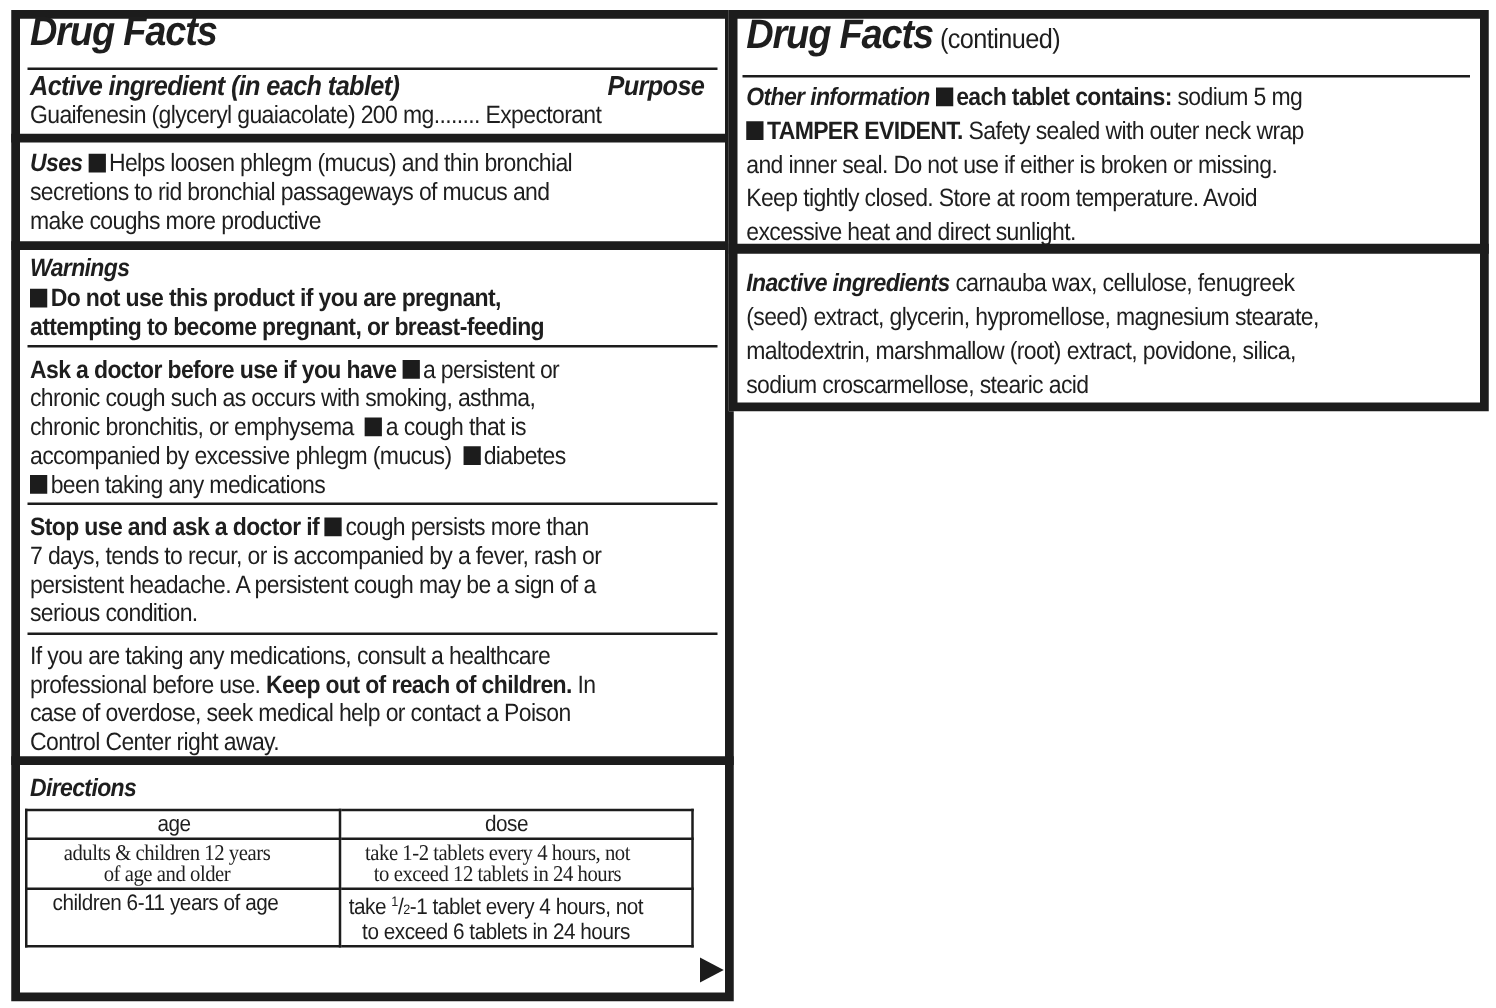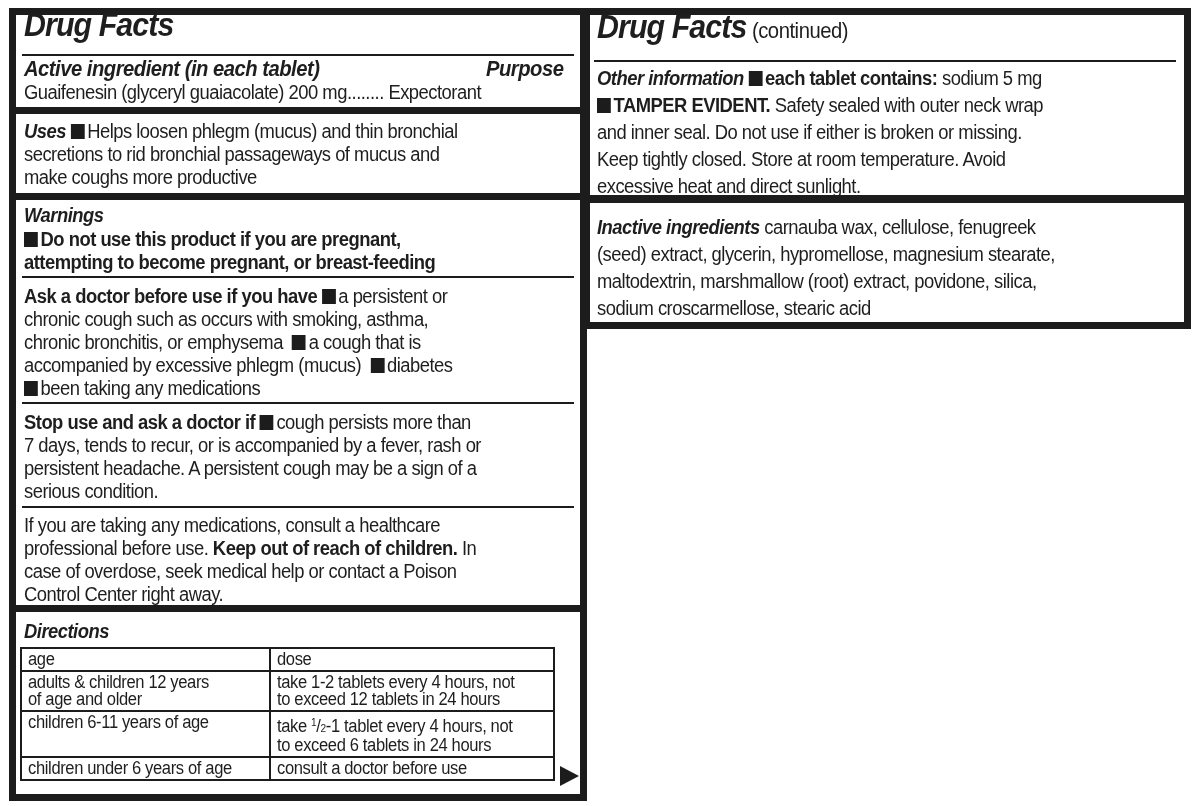--- a/index.html
+++ b/index.html
@@ -10,21 +10,21 @@
   .rule { position:absolute; height:2px; background:#1c1c1c; }
   .txt { position:absolute; font-size:20px; line-height:22.5px; letter-spacing:-0.55px;
          transform:scaleX(0.92); transform-origin:left top; white-space:nowrap; }
   .h1 { font-weight:bold; font-style:italic; font-size:33px; letter-spacing:-1px; }
   .hi { font-weight:bold; font-style:italic; }
   .b { font-weight:bold; }
   .sq { display:inline-block; width:15px; height:15px; background:#1c1c1c; vertical-align:-1px; margin-right:3px; }
   .cont { font-size:22px; font-weight:normal; font-style:normal; letter-spacing:-0.5px; margin-left:6px; }
   table.dir { position:absolute; left:20px; top:647px; width:535px; border-collapse:collapse;
               font-size:18px; line-height:17px; letter-spacing:-0.4px; }
-  table.dir td { border:2px solid #1c1c1c; padding:2px 18px 2px 6px; vertical-align:top; }
+  table.dir td { border:2px solid #1c1c1c; padding:2px 18px 2px 6px; vertical-align:top;text-align:center; }
   table.dir td .cell { display:inline-block; transform:scaleX(0.92); transform-origin:left top; white-space:nowrap; }
   .arrow { position:absolute; left:560px; top:766px; width:0; height:0;
            border-top:10px solid transparent; border-bottom:10px solid transparent; border-left:19px solid #1c1c1c; }
   sup.frac { font-size:11px; vertical-align:6px; }
   sub.frac { font-size:11px; vertical-align:0; }
 </style>
 </head>
 <body>
 
 <div class="panel" style="left:9px; top:8px; width:578px; height:793px; border:7px solid #1c1c1c;"></div>
@@ -95,31 +95,27 @@
 <div class="txt" style="left:24px; top:583px;">Control Center right away.</div>
 
 <div class="txt hi" style="left:24px; top:620px;">Directions</div>
 
 <table class="dir">
   <tbody>
       <tr style="height:23px;">
     <td style="width:232px;"><span class="cell">age</span></td>
     <td><span class="cell">dose</span></td>
   </tr>
-  <tr style="height:32px;">
+  <tr style="height:32px;font-family:Liberation Serif, serif;">
     <td><span class="cell"><span>adults &amp; children 12 years</span><br><span>of age and older</span></span></td>
     <td><span class="cell"><span>take 1-2 tablets every 4 hours, not</span><br><span>to exceed 12 tablets in 24 hours</span></span></td>
   </tr>
   <tr style="height:40px;">
     <td><span class="cell">children 6-11 years of age</span></td>
     <td><span class="cell"><span>take </span><sup class="frac">1</sup>/<sub class="frac">2</sub><span>-1 tablet every 4 hours, not</span><br><span>to exceed 6 tablets in 24 hours</span></span></td>
-  </tr>
-  <tr style="height:23px;">
-    <td><span class="cell">children under 6 years of age</span></td>
-    <td><span class="cell">consult a doctor before use</span></td>
   </tr>
 </tbody>
   </table>
 <div class="arrow"></div>
 
 <div class="panel" style="left:583px; top:8px; width:608px; height:321px; border:7px solid #1c1c1c;"></div>
 <div class="bar" style="left:583px; top:195px; width:608px; height:8px;"></div>
 <div class="rule" style="left:594px; top:60px; width:582px;"></div>
 
 <div class="txt h1" style="left:597px; top:16px;">

